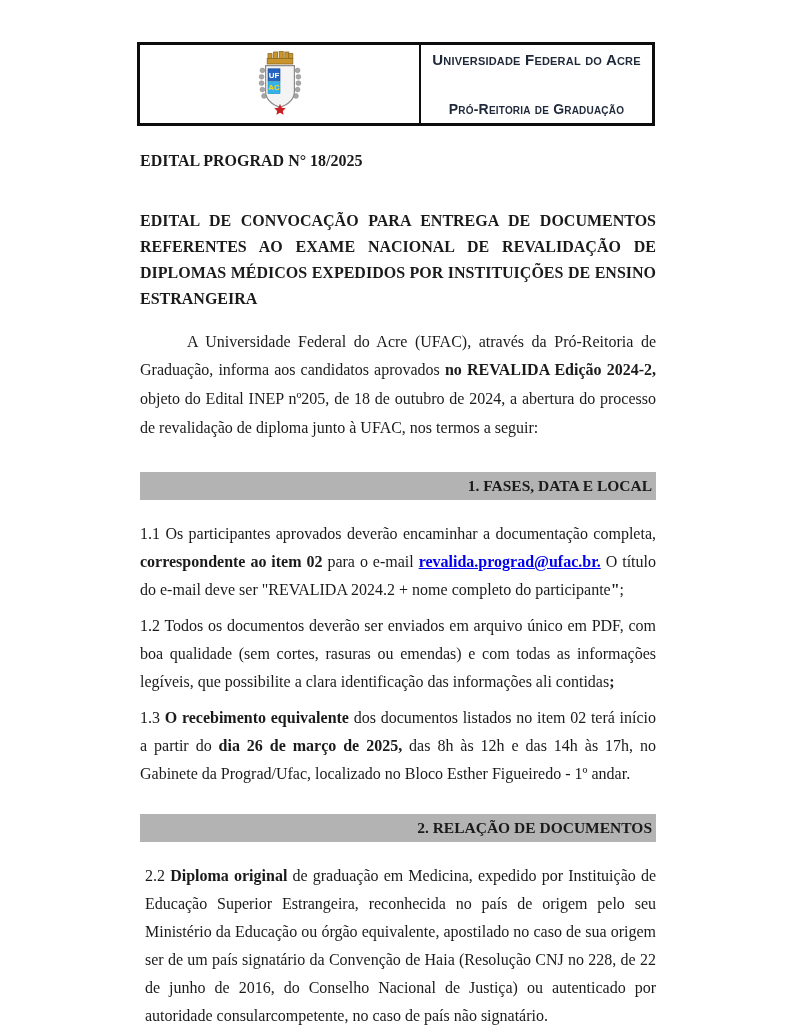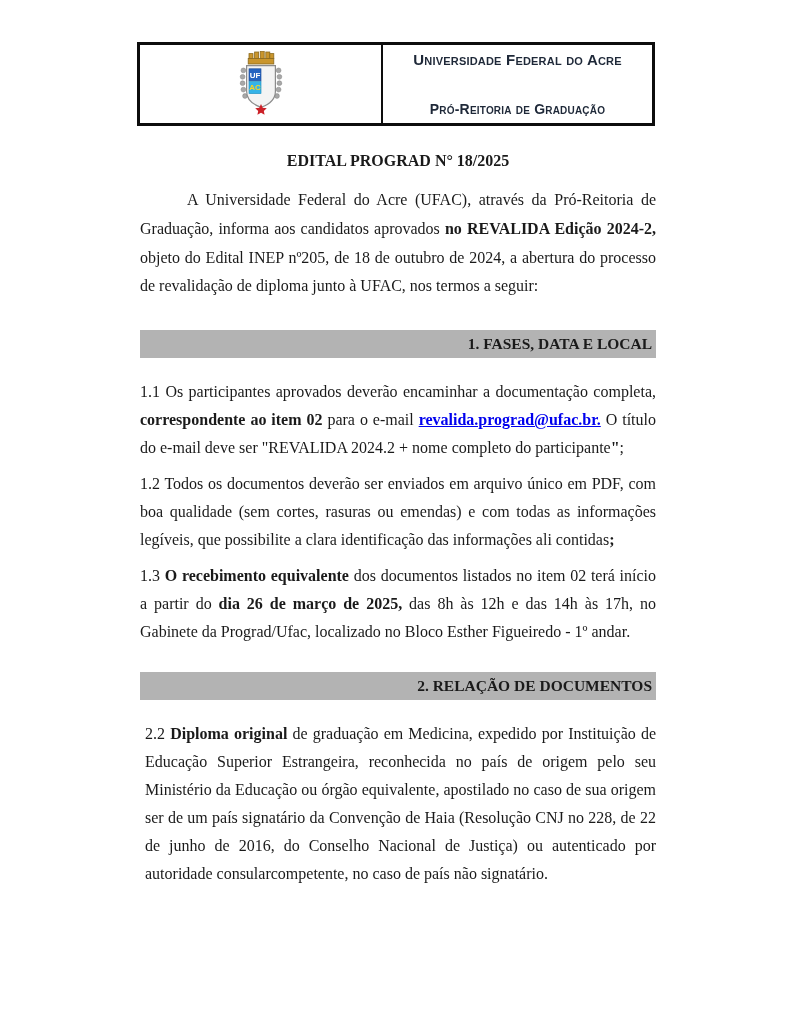--- a/index.html
+++ b/index.html
@@ -7,21 +7,21 @@
     position:relative;width:793px;height:1026px;background:#fff;overflow:hidden;
     font-family:"Liberation Serif","DejaVu Serif",serif;color:var(--text,#1a1a1a);
   }
   
   .banner{
     position:absolute;left:137px;top:42px;width:518px;height:84px;
     box-sizing:border-box;border:3px solid var(--border,#0d0d0d);
     display:flex;background:#fff;
   }
   .banner-left{
-    width:243px;box-sizing:border-box;border-right:2px solid var(--border,#0d0d0d);
+    width:281px;box-sizing:border-box;border-right:2px solid var(--border,#0d0d0d);
     display:flex;align-items:center;justify-content:center;gap:5px;padding:3px 2px;
   }
   .shield{display:inline-flex;flex:0 0 auto;}
   .brand{display:flex;flex-direction:column;line-height:1;}
   .brand-word{
     font-family:"Liberation Sans","DejaVu Sans",sans-serif;
     font-weight:bold;font-size:28px;letter-spacing:-0.5px;
   }
   .brand-pro{color:var(--brand-pro,#8a8a8a);}
   .brand-grad{color:var(--brand-grad,#1e73be);}
@@ -31,21 +31,21 @@
   }
   .banner-right{
     flex:1;display:flex;flex-direction:column;justify-content:space-between;align-items:center;
     font-family:"Liberation Sans","DejaVu Sans",sans-serif;font-weight:bold;
     font-variant:small-caps;color:var(--org-text,#1e2838);padding:6px 2px;
   }
   .org1{font-size:15px;letter-spacing:.2px;}
   .org2{font-size:14px;letter-spacing:.2px;}
   
   .content{position:absolute;left:140px;top:126px;width:516px;}
-  .title{margin-top:26px;text-align:center;font-weight:bold;font-size:16px;}
+  .title{margin-top:26px;text-align:left;font-weight:bold;font-size:16px;}
   .subject{margin-top:38px;text-align:justify;font-weight:bold;font-size:16px;line-height:1.62;}
   .para{font-size:16px;line-height:1.75;text-align:justify;}
   .intro{margin-top:16px;line-height:1.8;text-indent:47px;}
   .bar{
     margin-top:29px;background:var(--bar-bg,#b3b3b3);
     font-weight:bold;font-size:15.5px;padding:5px 4px 5px 5px;text-align:right;
   }
   .bar2{margin-top:26px;}
   .paras{margin-top:20px;}
   .paras .para{margin:0 0 8px 0;}
@@ -97,20 +97,21 @@
       </span>
     </div>
     <div class="banner-right">
       <div class="org1">Universidade Federal do Acre</div>
       <div class="org2">Pró-Reitoria de Graduação</div>
     </div>
   </div>
 
   <div class="content">
     <div class="title">EDITAL PROGRAD N° 18/2025</div>
+    <div class="subject">EDITAL DE CONVOCAÇÃO PARA ENTREGA DE DOCUMENTOS REFERENTES AO EXAME NACIONAL DE REVALIDAÇÃO DE DIPLOMAS MÉDICOS EXPEDIDOS POR INSTITUIÇÕES DE ENSINO ESTRANGEIRA</div>
     <div class="para intro"><span>A Universidade Federal do Acre (UFAC), através da Pró-Reitoria de Graduação, informa aos candidatos aprovados </span><span class="b">no REVALIDA Edição 2024-2,</span><span> objeto do Edital INEP nº205, de 18 de outubro de 2024, a abertura do processo de revalidação de diploma junto à UFAC, nos termos a seguir:</span></div>
 
     <div class="bar">1. FASES, DATA E LOCAL</div>
     <div class="paras">
         <div class="para"><span>1.1 Os participantes aprovados deverão encaminhar a documentação completa, </span><span class="b">correspondente ao item 02</span><span> para o e-mail </span><a class="email-link b" href="#">revalida.prograd@ufac.br.</a><span> O título do e-mail deve ser "REVALIDA 2024.2 + nome completo do participante</span><span class="b">"</span><span>;</span></div>
         <div class="para"><span>1.2 Todos os documentos deverão ser enviados em arquivo único em PDF, com boa qualidade (sem cortes, rasuras ou emendas) e com todas as informações legíveis, que possibilite a clara identificação das informações ali contidas</span><span class="b">;</span></div>
         <div class="para"><span>1.3 </span><span class="b">O recebimento equivalente</span><span> dos documentos listados no item 02 terá início a partir do </span><span class="b">dia 26 de março de 2025,</span><span> das 8h às 12h e das 14h às 17h, no Gabinete da Prograd/Ufac, localizado no Bloco Esther Figueiredo - 1º andar.</span></div>
       </div>
 
     <div class="bar bar2">2. RELAÇÃO DE DOCUMENTOS</div>

